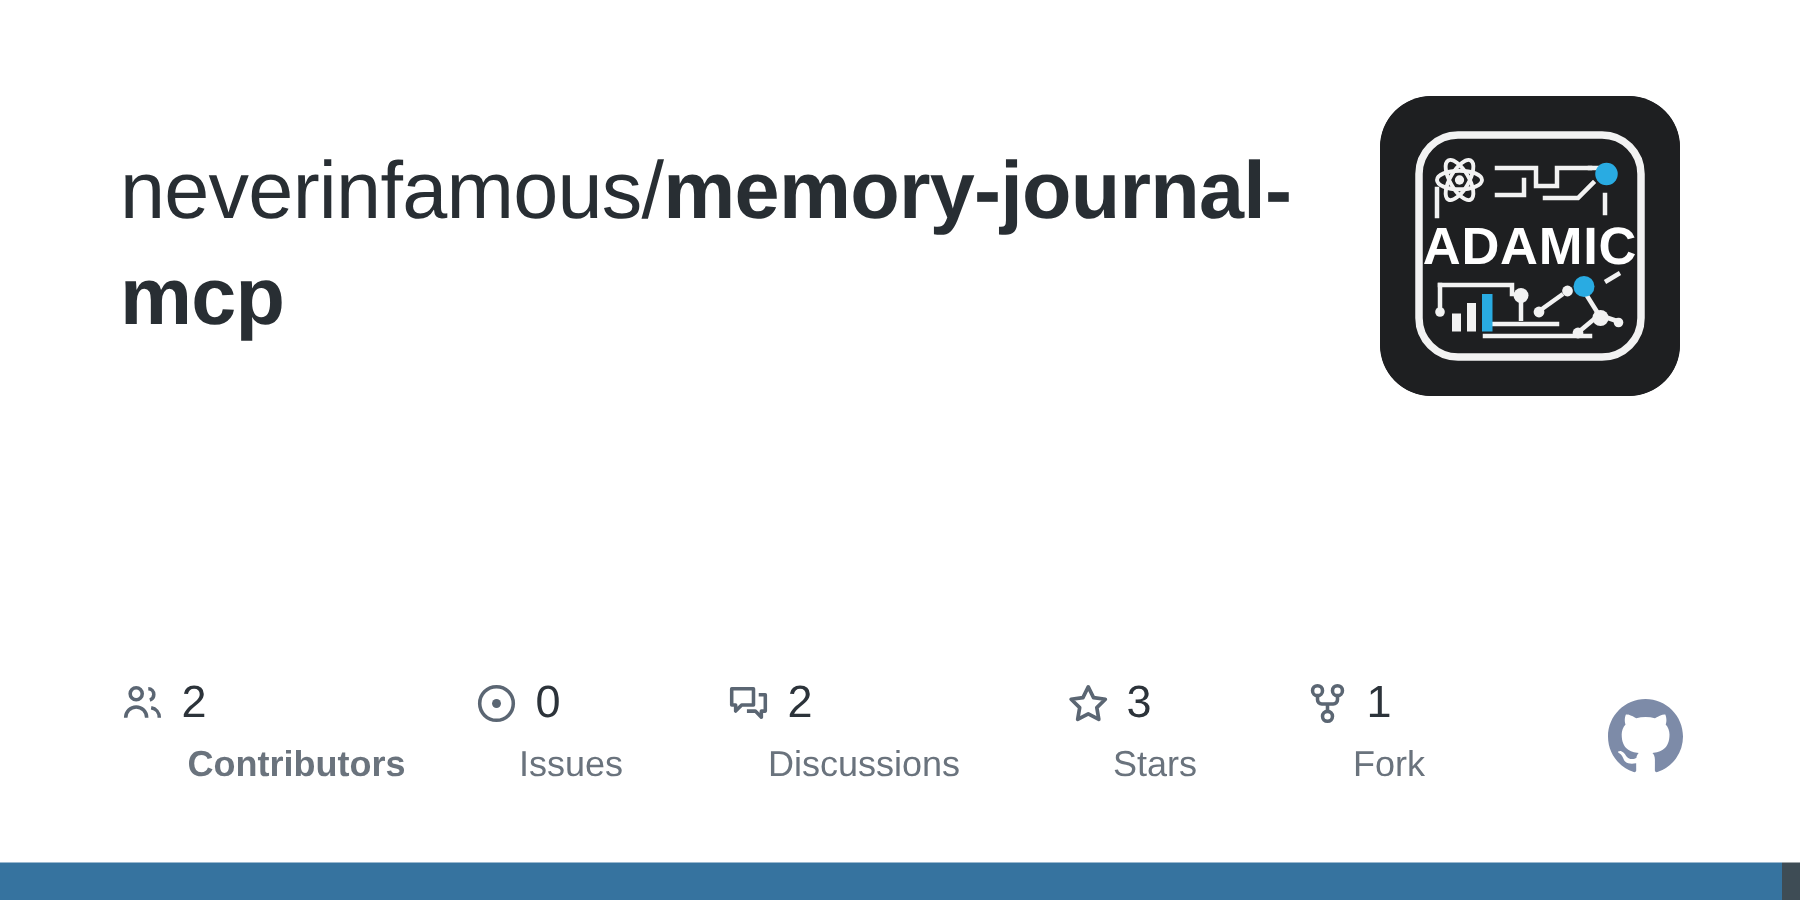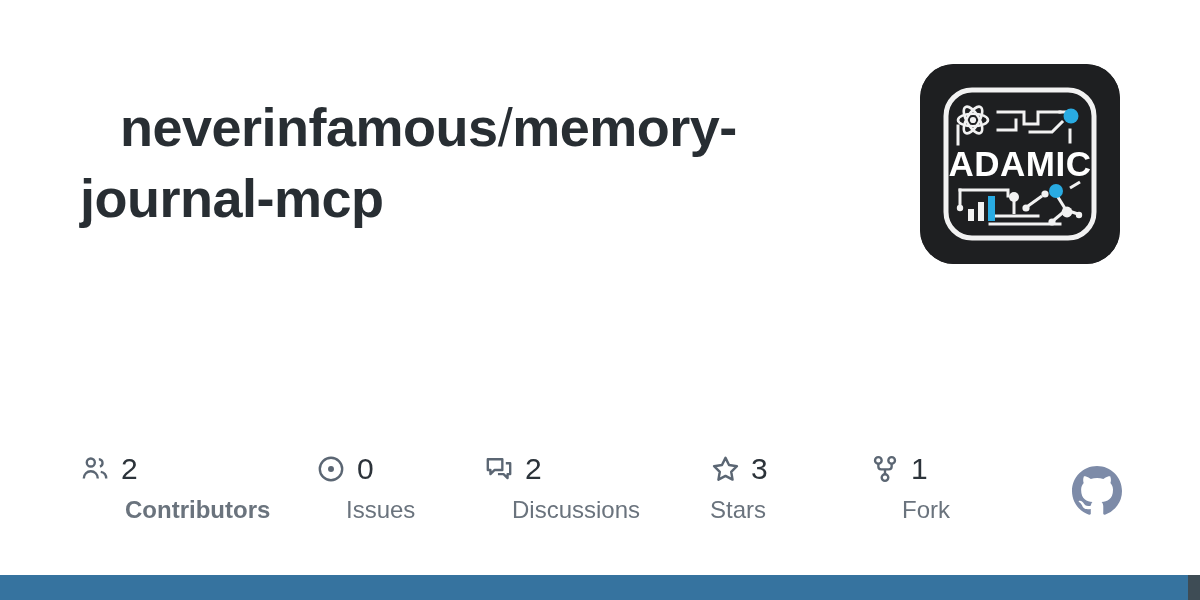--- a/index.html
+++ b/index.html
@@ -29,21 +29,21 @@
     position: absolute;
     left: 80px;
     top: 92px;
     width: 790px;
     font-size: 54px;
     line-height: 71px;
     color: #282E33;
     letter-spacing: -0.5px;
     white-space: normal;
   }
-  .owner-name { font-weight: 700; margin-left: 40px; }
+  .owner-name { font-weight: 400; }
   .slash      { font-weight: 400; }
   .repo-name  { font-weight: 700; }
 
   
   .repo-desc {
     position: absolute;
     left: 80px;
     top: 260px;
     width: 790px;
     font-size: 29px;
@@ -111,21 +111,21 @@
   .stat-contributors { left: 0px; }
   .stat-issues       { left: 236px; }
   .stat-discussions  { left: 404px; }
   .stat-stars        { left: 630px; }
   .stat-forks        { left: 790px; }
 
   
   .stat-contributors .stat-label { margin-left: 45px; font-weight: bold; }
   .stat-issues .stat-label       { margin-left: 30px; }
   .stat-discussions .stat-label  { margin-left: 28px; }
-  .stat-stars .stat-label        { }
+  .stat-stars .stat-label        { margin-left: 32px; }
   .stat-forks .stat-label        { margin-left: 32px; }
 
   
   .gh-mark {
     position: absolute;
     left: 1072px;
     top: 466px;
     width: 50px;
     height: 50px;
     color: #7D8BA8;

